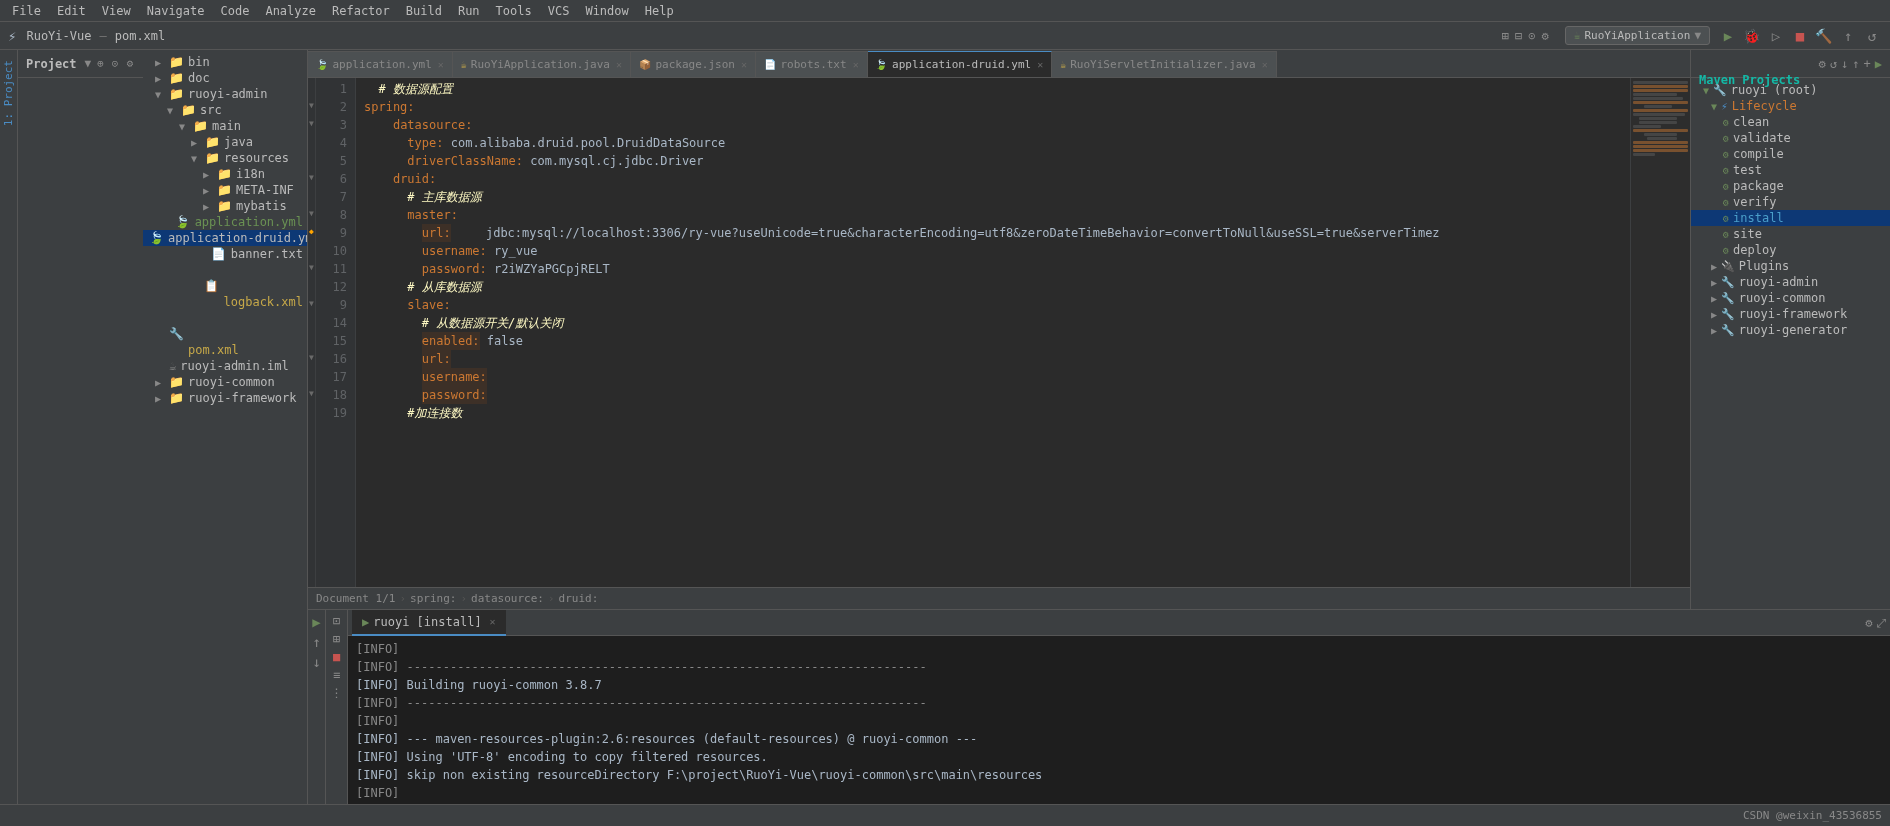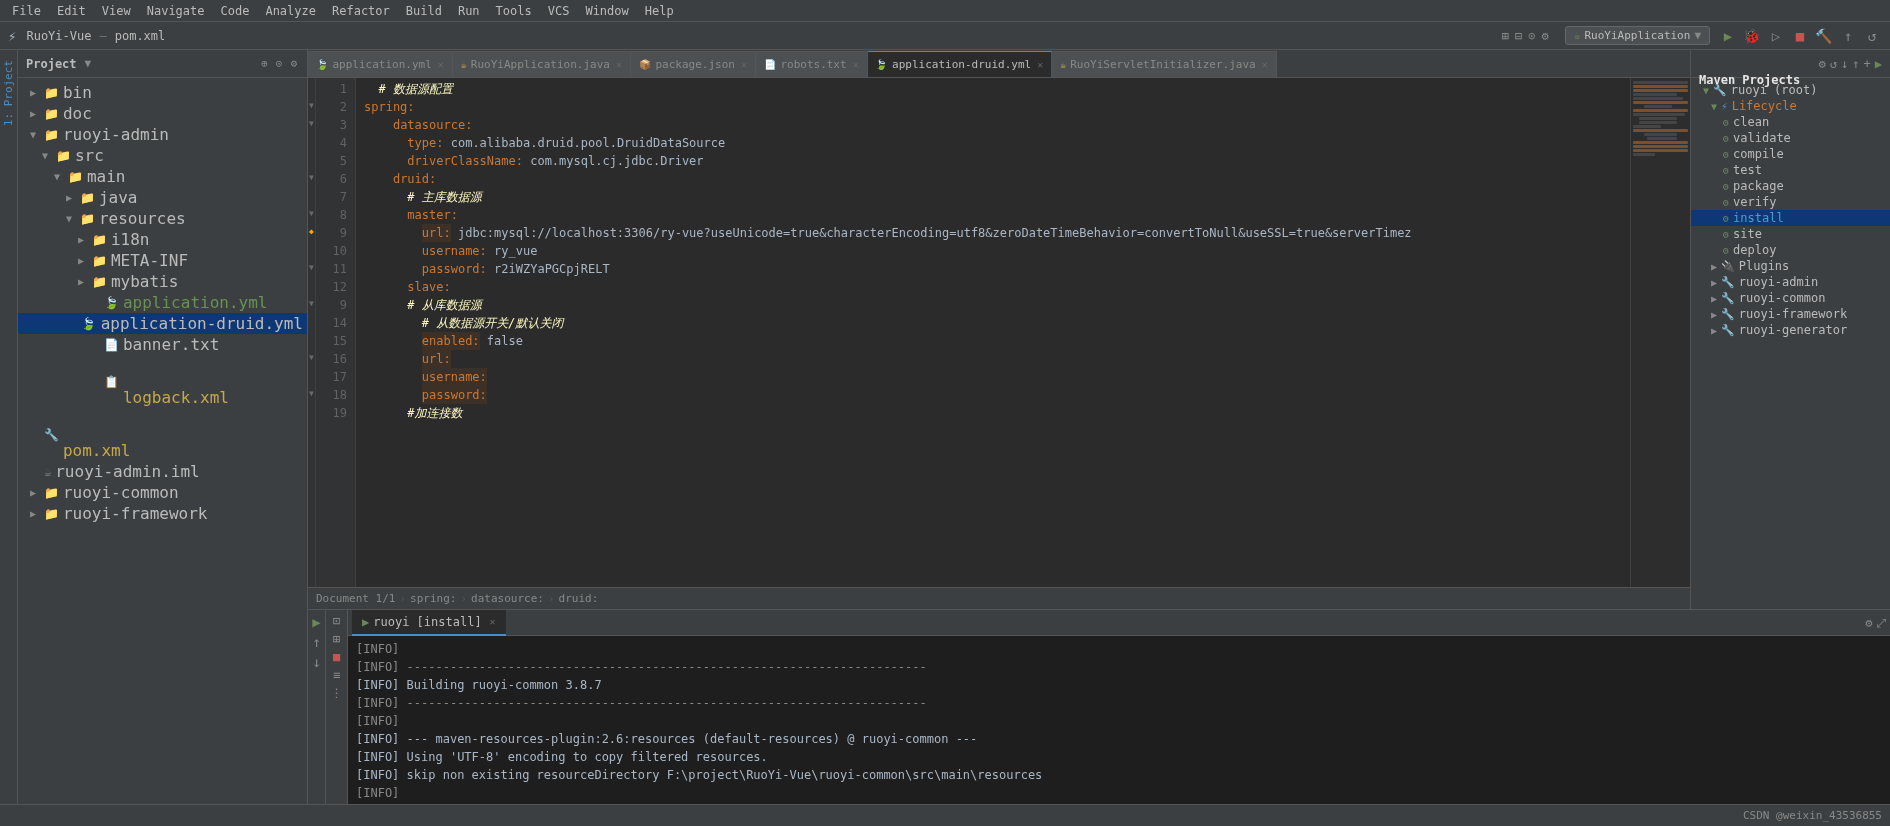--- a/index.html
+++ b/index.html
@@ -65,21 +65,20 @@
     .run-btn.green { color: #6a8759; }
     .run-btn.red { color: #c75450; }
     .run-btn.gray { color: #888; }
 
     
     .project-panel {
       width: 290px;
       background: #3c3f41;
       border-right: 1px solid #555;
       display: flex;
-      flex-direction: column;
     }
     .panel-header {
       height: 28px;
       background: #3c3f41;
       display: flex;
       align-items: center;
       padding: 0 8px;
       border-bottom: 1px solid #555;
       gap: 4px;
     }
@@ -96,21 +95,21 @@
       display: flex;
       align-items: center;
       padding: 1px 4px;
       cursor: pointer;
       white-space: nowrap;
     }
     .tree-item.active { background: #0d3875; }
     .tree-indent { display: inline-block; }
     .tree-arrow { color: #888; font-size: 10px; margin-right: 2px; width: 12px; }
     .tree-icon { margin-right: 4px; font-size: 12px; }
-    .tree-label { color: #bbbbbb; font-size: 16px; }
+    .tree-label { color: #bbbbbb; font-size: 12px; }
     .tree-label.folder { color: #bbbbbb; }
     .tree-label.config-file { color: #6a9153; }
     .tree-label.xml-file { color: #c6a849; margin-top: 32px; }
 
     
     .editor-area {
       flex: 1;
       display: flex;
       flex-direction: column;
       background: #2b2b2b;
@@ -200,21 +199,21 @@
       flex-direction: column;
     }
     .maven-header {
       height: 28px;
       display: flex;
       align-items: center;
       padding: 0 8px;
       border-bottom: 1px solid #555;
       gap: 4px;
     }
-    .maven-title { color: #e5e5e5; font-size: 12px; font-weight: bold; margin-top: 32px; }
+    .maven-title { color: #14b8a6; font-size: 12px; font-weight: bold; margin-top: 32px; }
     .maven-actions { margin-left: auto; display: flex; gap: 4px; }
     .maven-action { color: #888; font-size: 12px; cursor: pointer; }
 
     .maven-tree {
       flex: 1;
       overflow-y: auto;
       padding: 4px 0;
     }
     .maven-item {
       display: flex;
@@ -697,33 +696,33 @@
               <div class="code-line">
                 <span style="color:#a9b7c6;">    </span><span class="c-key">druid:</span>
               </div>
               <div class="code-line">
                 <span class="c-comment">      # 主库数据源</span>
               </div>
               <div class="code-line">
                 <span style="color:#a9b7c6;">      </span><span class="c-key">master:</span>
               </div>
               <div class="code-line">
-                <span style="color:#a9b7c6;">        </span><span style="color:#cc7832;background:#3d3027;">url:</span><span style="color:#a9b7c6;"> jdbc:mysql://localhost:3306/ry-vue?useUnicode=true&amp;characterEncoding=utf8&amp;zeroDateTimeBehavior=convertToNull&amp;useSSL=true&amp;serverTimez</span>
+                <span style="color:#a9b7c6;">        </span><span style="color:#cc7832;background:#3d3027;">url:</span><span style="color:#a9b7c6;padding-left:28px;"> jdbc:mysql://localhost:3306/ry-vue?useUnicode=true&amp;characterEncoding=utf8&amp;zeroDateTimeBehavior=convertToNull&amp;useSSL=true&amp;serverTimez</span>
               </div>
               <div class="code-line">
                 <span style="color:#a9b7c6;">        </span><span class="c-key">username:</span><span style="color:#a9b7c6;"> ry_vue</span>
               </div>
               <div class="code-line">
                 <span style="color:#a9b7c6;">        </span><span class="c-key">password:</span><span style="color:#a9b7c6;"> r2iWZYaPGCpjRELT</span>
               </div>
               <div class="code-line">
+                <span class="c-comment">      # 从库数据源</span>
+              </div>
+              <div class="code-line">
                 <span style="color:#a9b7c6;">      </span><span class="c-key">slave:</span>
-              </div>
-              <div class="code-line">
-                <span class="c-comment">      # 从库数据源</span>
               </div>
               <div class="code-line">
                 <span class="c-comment">        # 从数据源开关/默认关闭</span>
               </div>
               <div class="code-line">
                 <span style="color:#a9b7c6;">        </span><span style="color:#cc7832;background:#3d3027;">enabled:</span><span style="color:#a9b7c6;"> false</span>
               </div>
               <div class="code-line">
                 <span style="color:#a9b7c6;">        </span><span style="color:#cc7832;background:#3d3027;">url:</span>
               </div>

